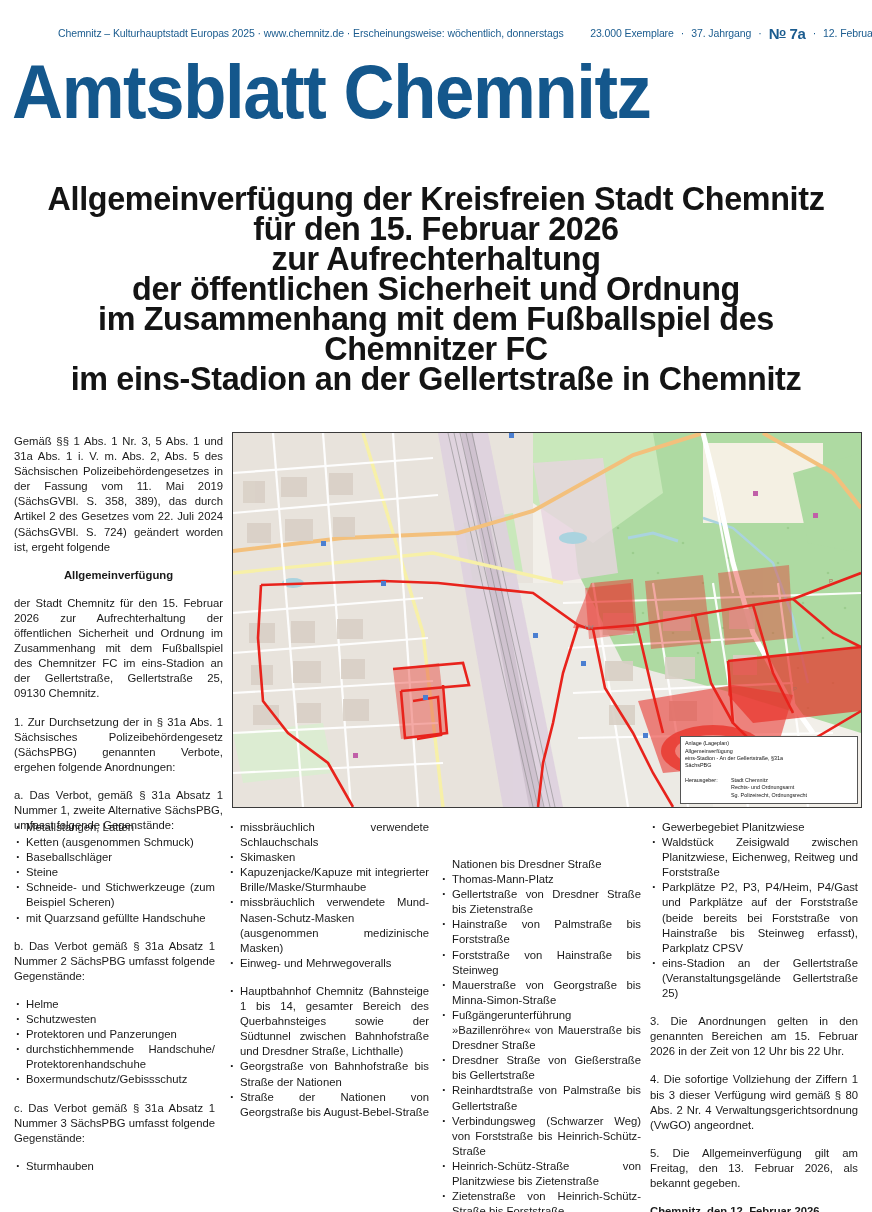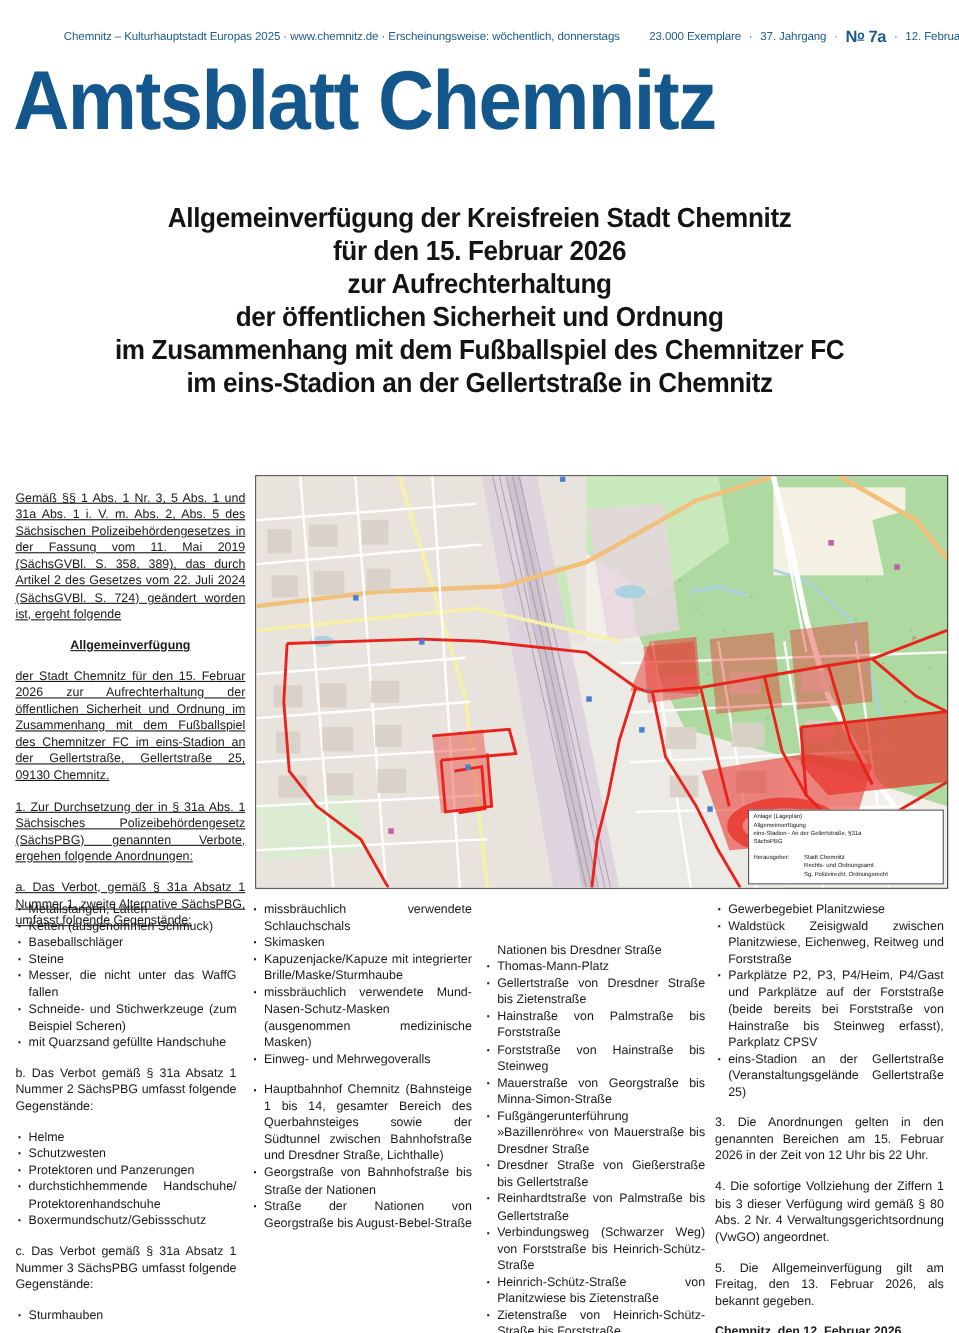--- a/index.html
+++ b/index.html
@@ -26,32 +26,32 @@
   .masthead{
     position:absolute;left:12px;top:50px;width:848px;
     color:#14578c;font-weight:bold;font-size:76px;line-height:84px;
     letter-spacing:-1.5px;transform:scaleX(.93);transform-origin:left top;
     font-family:"Liberation Sans", sans-serif;white-space:nowrap;
   }
 
   
   .headline{
     position:absolute;left:14px;top:183px;width:844px;text-align:center;
-    font-weight:bold;font-size:25px;line-height:30px;color:#141414;
+    font-weight:bold;font-size:34px;line-height:30px;color:#141414;
     letter-spacing:-.35px;
   }
   .headline div{transform:scaleX(.95);transform-origin:center;}
 
   
   .col-intro{
     position:absolute;left:14px;top:434px;width:209px;
     font-size:11.3px;line-height:15.1px;text-align:justify;
     hyphens:auto;-webkit-hyphens:auto;
   }
-  .col-intro p{margin:12px 0 13px 0;text-decoration:underline;}
+  .col-intro p{margin:0 0 13px 0;}
   .sub-head{font-weight:bold;text-align:center;margin:0 0 13px 0;}
 
   
   .map-wrap{
     position:absolute;left:232px;top:432px;width:628px;height:374px;
     border:1px solid #3a3a3a;overflow:hidden;background:#efe9e2;
   }
   .map-canvas{position:absolute;inset:0;}
   .legend-box{
     position:absolute;right:3px;bottom:3px;width:168px;
@@ -304,21 +304,20 @@
   </div>
 
   <div class="bodycols">
 
     <div class="bcol c1">
       <ul class="blist">
         <li>Metallstangen, Latten</li>
         <li>Ketten (ausgenommen Schmuck)</li>
         <li>Baseballschläger</li>
         <li>Steine</li>
-        <li>Messer, die nicht unter das WaffG fallen</li>
         <li>Schneide- und Stichwerkzeuge (zum Beispiel Scheren)</li>
         <li>mit Quarzsand gefüllte Handschuhe</li>
       </ul>
       <p>b. Das Verbot gemäß § 31a Absatz 1 Nummer 2 SächsPBG umfasst folgende Gegenstände:</p>
       <ul class="blist">
         <li>Helme</li>
         <li>Schutzwesten</li>
         <li>Protektoren und Panzerungen</li>
         <li>durchstichhemmende Handschuhe/ Protektorenhandschuhe</li>
         <li>Boxermundschutz/Gebissschutz</li>

